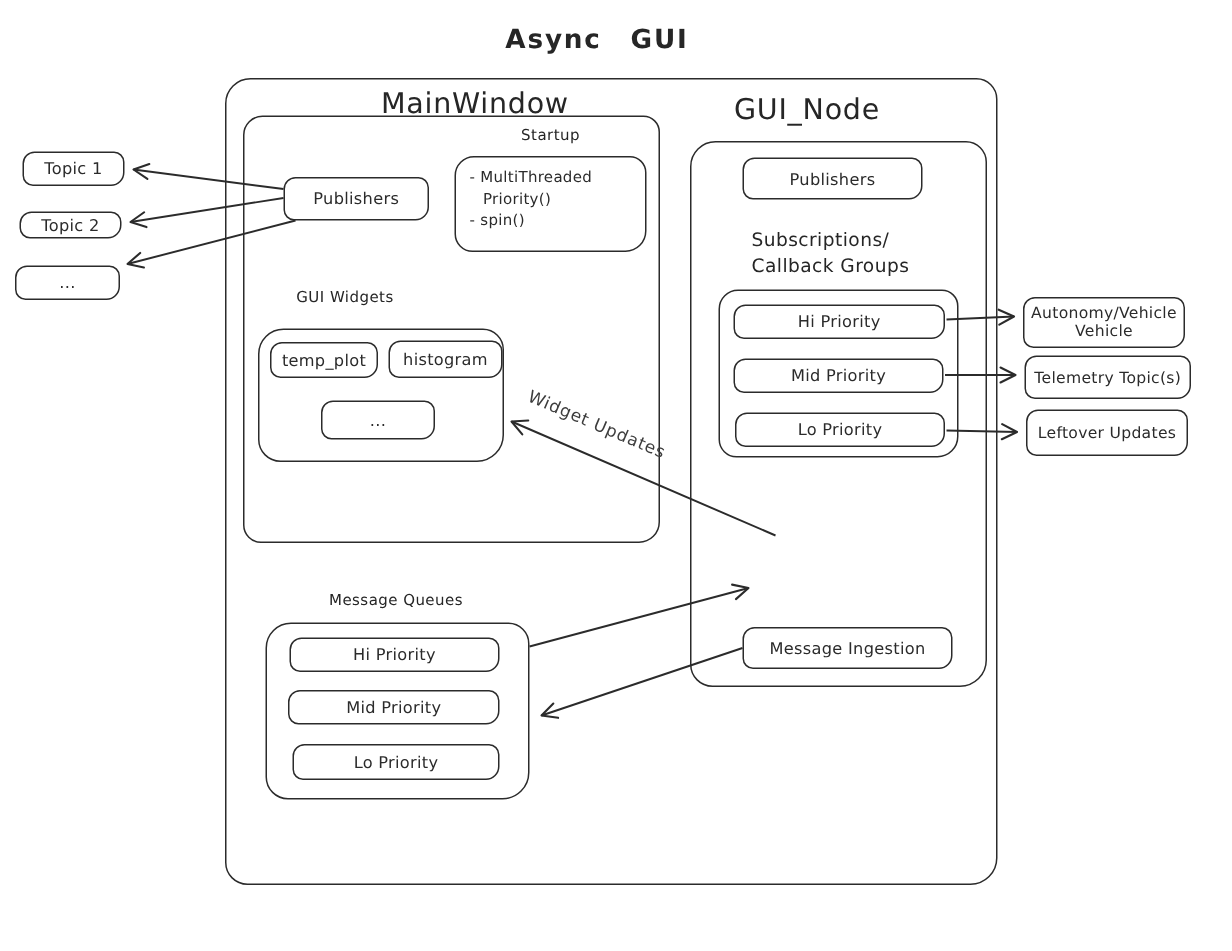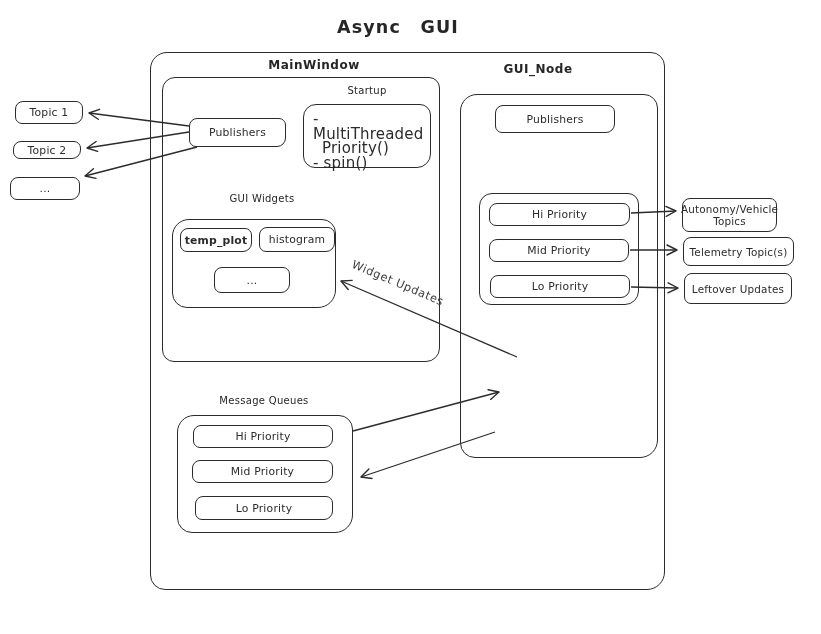--- a/index.html
+++ b/index.html
@@ -36,25 +36,25 @@
     letter-spacing: 0.3px;
     white-space: nowrap;
   }
   .label.center { text-align: center; }
   .title {
     font-size: 17.5px;
     font-weight: 600;
     letter-spacing: 1.2px;
     word-spacing: 12px;
   }
-  .win-label { font-size: 12px; font-weight: 700; letter-spacing: 0.5px; }
+  .win-label { font-size: 19px; font-weight: 400; letter-spacing: 0.5px; }
   .section-label { font-size: 10px; }
   .startup-body {
     position: absolute;
-    font-size: 15px;
+    font-size: 10px;
     line-height: 14.5px;
     letter-spacing: 0.2px;
   }
   .startup-body .indent { margin-left: 9px; }
   .two-line { flex-direction: column; line-height: 12.5px; }
   .subs-label { font-size: 12.4px; line-height: 16.5px; white-space: nowrap; }
   .annotation {
     position: absolute;
     font-size: 11.3px;
     color: #3d3d3d;
@@ -90,47 +90,52 @@
     <div class="indent">Priority()</div>
     <div>- spin()</div>
   </div>
 
   <div class="box r-sm" style="left:189px; top:118px; width:97px; height:29px;">Publishers</div>
 
   <div class="box r-sm" style="left:15px; top:101px; width:68px; height:23px;">Topic 1</div>
   <div class="box r-sm" style="left:13px; top:141px; width:68px; height:18px;">Topic 2</div>
   <div class="box r-sm" style="left:10px; top:177px; width:70px; height:23px;">...</div>
 
-  <div class="label section-label center" style="left:212px; top:193px; width:100px;">GUI Widgets</div>
+  <div class="label section-label center" style="left:180px; top:193px; width:100px;">GUI Widgets</div>
   <div class="box container r-lg" style="left:172px; top:219px; width:164px; height:89px;"></div>
-  <div class="box r-sm" style="left:180px; top:228px; width:72px; height:24px;font-weight:bold;">temp_plot</div>
+  <div class="box r-sm" style="left:180px; top:228px; width:72px; height:24px;">temp_plot</div>
   <div class="box r-sm" style="left:259px; top:227px; width:76px; height:25px;">histogram</div>
   <div class="box r-sm" style="left:214px; top:267px; width:76px; height:26px;">...</div>
 
   <div class="label section-label center" style="left:212px; top:395px; width:104px;">Message Queues</div>
   <div class="box container r-lg" style="left:177px; top:415px; width:176px; height:118px;"></div>
   <div class="box r-sm" style="left:193px; top:425px; width:140px; height:23px;">Hi Priority</div>
   <div class="box r-sm" style="left:192px; top:460px; width:141px; height:23px;">Mid Priority</div>
   <div class="box r-sm" style="left:195px; top:496px; width:138px; height:24px;">Lo Priority</div>
 
   <div class="label win-label center" style="left:478px; top:62px; width:120px;">GUI_Node</div>
   <div class="box container r-lg" style="left:460px; top:94px; width:198px; height:364px;"></div>
 
   <div class="box r-sm" style="left:495px; top:105px; width:120px; height:28px;">Publishers</div>
 
+  <div class="label subs-label" style="left:501px; top:152px;">
+    <div>Subscriptions/</div>
+    <div>Callback Groups</div>
+  </div>
 
   <div class="box container r-md" style="left:479px; top:193px; width:160px; height:112px;"></div>
   <div class="box r-sm" style="left:489px; top:203px; width:141px; height:23px;">Hi Priority</div>
   <div class="box r-sm" style="left:489px; top:239px; width:140px; height:23px;">Mid Priority</div>
   <div class="box r-sm" style="left:490px; top:275px; width:140px; height:23px;">Lo Priority</div>
 
+  <div class="box r-sm" style="left:495px; top:418px; width:140px; height:28px;">Message Ingestion</div>
 
-  <div class="box r-sm two-line" style="left:682px; top:198px; width:95px; height:34px; font-size:10.4px;">
+  <div class="box r-sm two-line" style="left:682px; top:198px; width:108px; height:34px; font-size:10.4px;">
     <div>Autonomy/Vehicle</div>
-    <div>Topics</div>
+    <div>Vehicle</div>
   </div>
   <div class="box r-sm" style="left:683px; top:237px; width:111px; height:29px; font-size:10.4px;text-align:center;">Telemetry Topic(s)</div>
   <div class="box r-sm" style="left:684px; top:273px; width:108px; height:31px; font-size:10.4px;">Leftover Updates</div>
 
   <div class="annotation" style="left:355px; top:258px;">Widget Updates</div>
 
   <svg class="arrows" viewBox="0 0 821 634" xmlns="http://www.w3.org/2000/svg">
     <defs>
       <marker id="ah" viewBox="0 0 14 12" refX="12" refY="6" markerWidth="14" markerHeight="12" markerUnits="userSpaceOnUse" orient="auto">
         <path d="M2 1 L12 6 L2 11" fill="none" stroke="#2b2b2b" stroke-width="1.4" stroke-linecap="round" stroke-linejoin="round"></path>

